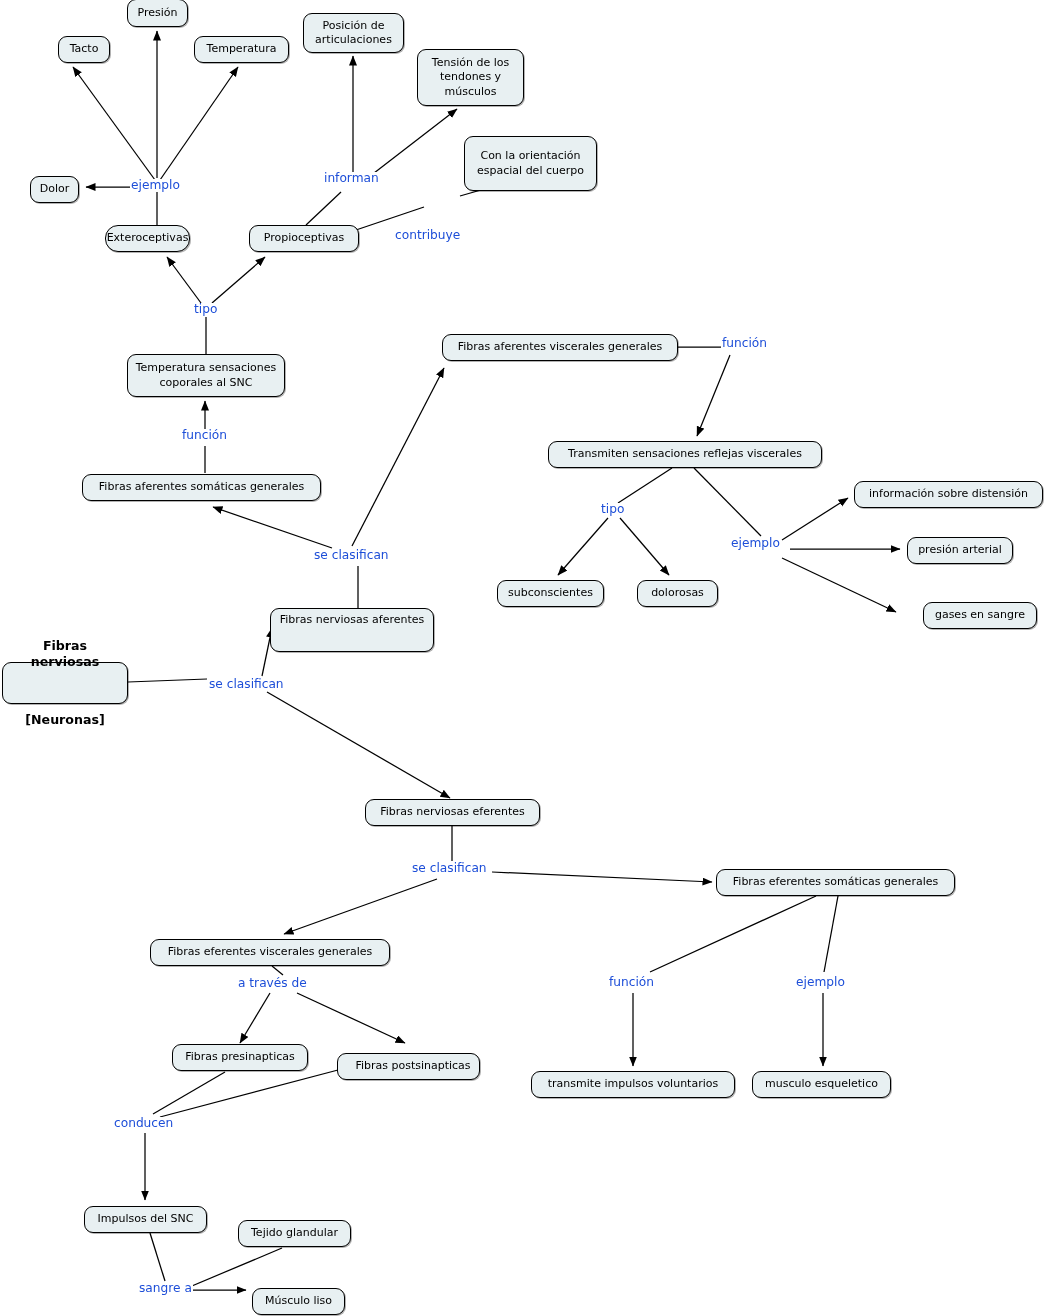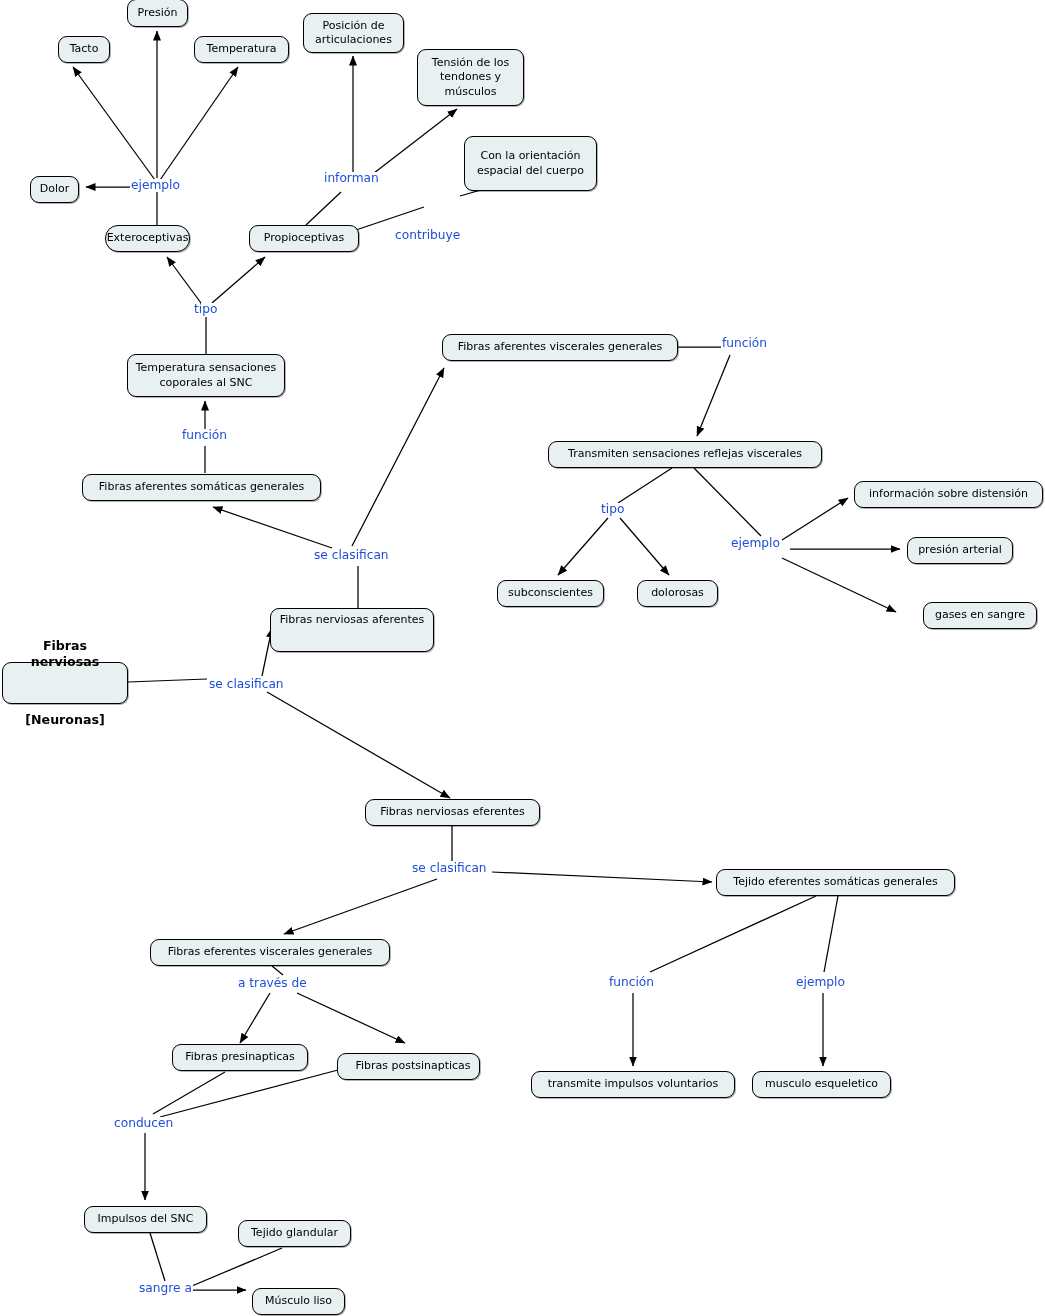--- a/index.html
+++ b/index.html
@@ -205,21 +205,21 @@
 
   <div class="node toplab" style="left:270px; top:608px; width:164px; height:44px;">Fibras nerviosas aferentes</div>
 
   <div class="node root" style="left:2px; top:662px; width:126px; height:42px; flex-direction:column;gap:42px;">
     <span>Fibras nerviosas</span>
     <span>[Neuronas]</span>
   </div>
 
   <div class="node" style="left:365px; top:799px; width:175px; height:27px;">Fibras nerviosas eferentes</div>
 
-  <div class="node" style="left:716px; top:869px; width:239px; height:27px;">Tejido eferentes somáticas generales</div>
+  <div class="node" style="left:716px; top:869px; width:239px; height:27px;">Fibras eferentes somáticas generales</div>
 
   <div class="node" style="left:150px; top:939px; width:240px; height:27px;">Fibras eferentes viscerales generales</div>
 
   <div class="node" style="left:172px; top:1044px; width:136px; height:27px;">Fibras presinapticas</div>
 
   <div class="node" style="left:337px; top:1053px; width:143px; height:27px;padding-left:16px;">Fibras postsinapticas</div>
 
   <div class="node" style="left:531px; top:1071px; width:204px; height:27px;">transmite impulsos voluntarios</div>
 
   <div class="node" style="left:752px; top:1071px; width:139px; height:27px;">musculo esqueletico</div>

